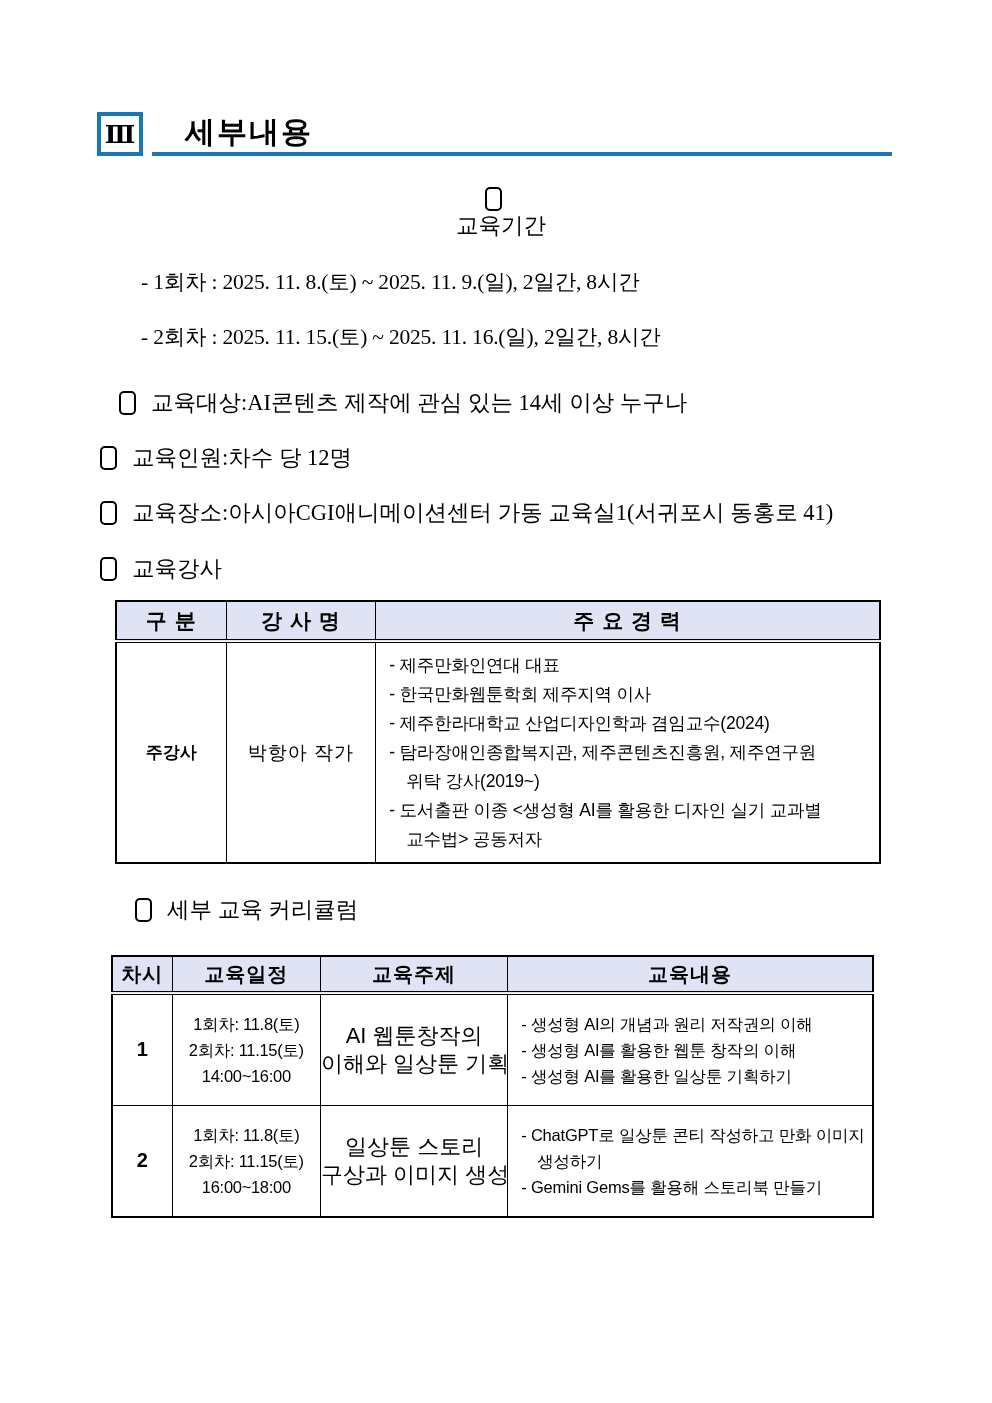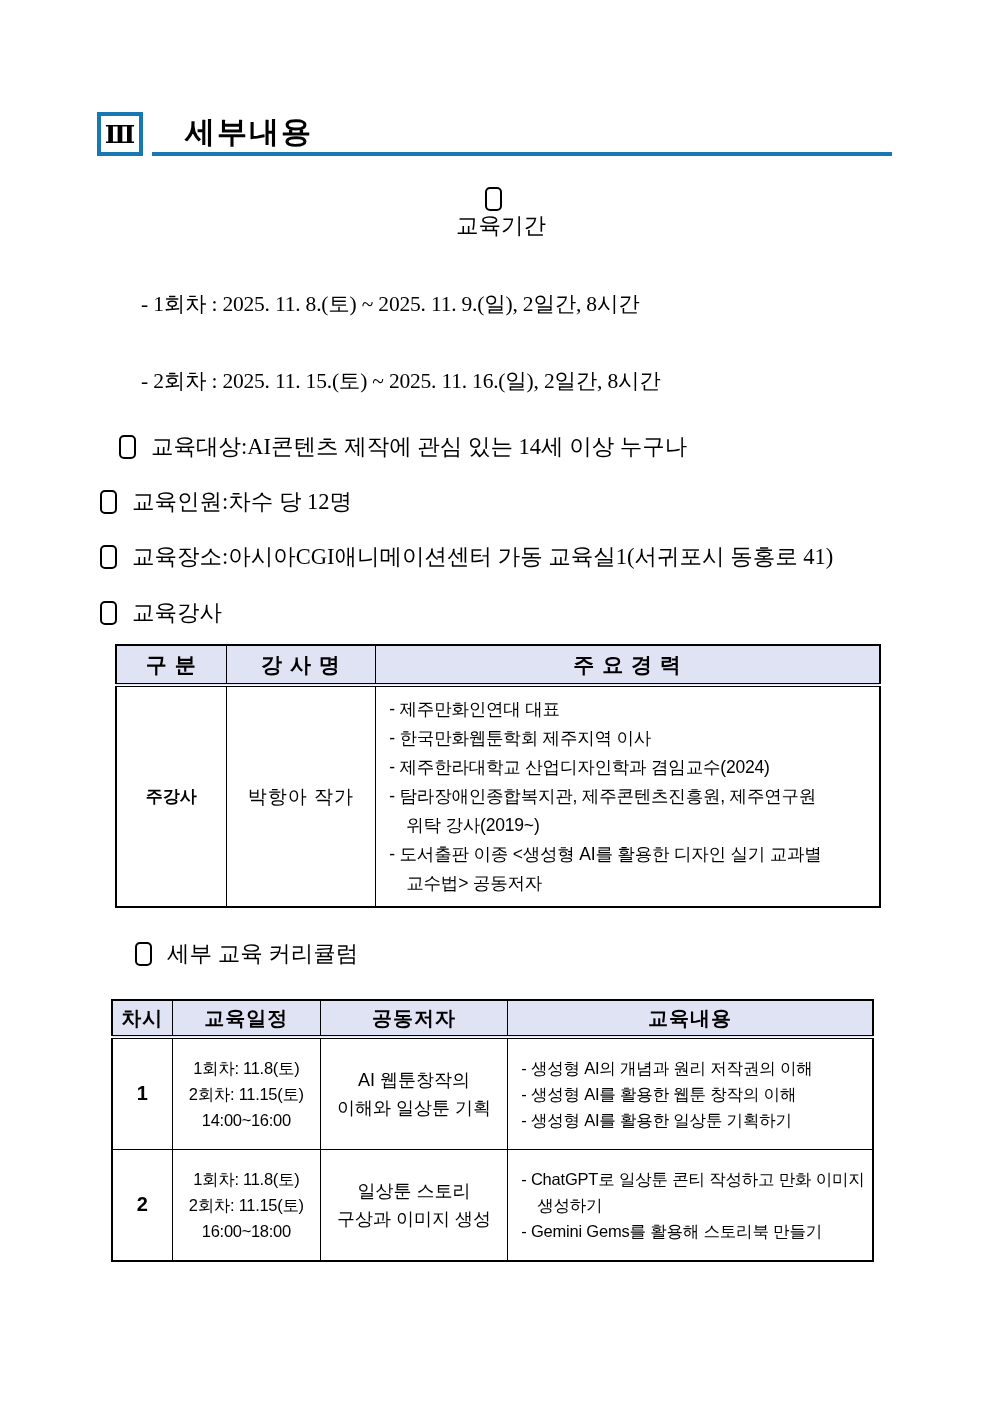--- a/index.html
+++ b/index.html
@@ -42,21 +42,21 @@
     border-radius:5px;margin-right:15px;background:#fff;
   }
   .mt-period{margin-top:31px;flex-direction:column;}
   .mt-target{margin-top:37px;padding-left:19px;}
   .mt-capacity{margin-top:25px;}
   .mt-venue{margin-top:25px;}
   .mt-instructor{margin-top:26px;text-align:center;}
   .mt-curr{margin-top:31px;padding-left:35px;}
 
   .sub-item{
-    margin-left:141px;margin-top:49px;font-size:21.5px;line-height:28px;
+    margin-left:141px;margin-top:27px;font-size:21.5px;line-height:28px;
     white-space:nowrap;letter-spacing:-0.2px;
   }
 
   
   table.tbl{border-collapse:collapse;table-layout:fixed;background:#fff;}
   table.tbl, table.tbl th, table.tbl td{border:1.5px solid #000;}
   table.tbl{border-width:2.5px;}
   table.tbl th{
     background:var(--tbl-head-bg);
     border-bottom:4px double #000;
@@ -73,21 +73,21 @@
   .tbl1 .name{font-family:"Liberation Sans","DejaVu Sans",sans-serif;font-size:19px;text-align:center;letter-spacing:1px;}
   .tbl1 .career{font-family:"Liberation Sans","DejaVu Sans",sans-serif;font-size:17.5px;padding:8px 6px 8px 13px;}
   .cline{line-height:29px;padding-left:17px;text-indent:-17px;white-space:nowrap;letter-spacing:-0.2px;}
   .cline.cont{text-indent:0;}
 
   .tbl2{margin:30px 0 0 111px;width:763px;}
   .tbl2 th{font-size:20px;height:37px;letter-spacing:0.5px;}
   .tbl2 td{height:112px;}
   .tbl2 .no{font-family:"Liberation Sans","DejaVu Sans",sans-serif;font-weight:bold;font-size:20px;text-align:center;}
   .tbl2 .sched{font-family:"Liberation Sans","DejaVu Sans",sans-serif;font-size:16.5px;text-align:center;line-height:26px;letter-spacing:-0.3px;white-space:nowrap;}
-  .tbl2 .topic{font-family:"Liberation Sans","DejaVu Sans",sans-serif;font-size:18px;text-align:center;line-height:28px;white-space:nowrap;}
+  .tbl2 .topic{font-family:"Liberation Sans","DejaVu Sans",sans-serif;font-size:22px;text-align:center;line-height:28px;white-space:nowrap;}
   .tbl2 .contents{font-family:"Liberation Sans","DejaVu Sans",sans-serif;font-size:16.5px;padding:6px 4px 6px 13px;}
   .tbl2 .contents .cline{line-height:26px;padding-left:16px;text-indent:-16px;}
   .tbl2 .contents .cline.cont{text-indent:0;}
 </style>
 </head>
 <body>
 
 <div class="page">
 
   <div class="title-row">
@@ -171,21 +171,21 @@
     <colgroup>
       <col style="width:7.9%">
         <col style="width:19.5%">
         <col style="width:24.6%">
         <col style="width:48%">
     </colgroup>
     <thead>
       <tr>
         <th>차시</th>
         <th>교육일정</th>
-        <th>공동저자</th>
+        <th>교육주제</th>
         <th>교육내용</th>
       </tr>
     </thead>
     <tbody>
       <tr>
         <td class="no">1</td>
         <td class="sched">
           <div>1회차: 11.8(토)</div>
           <div>2회차: 11.15(토)</div>
           <div>14:00~16:00</div>

